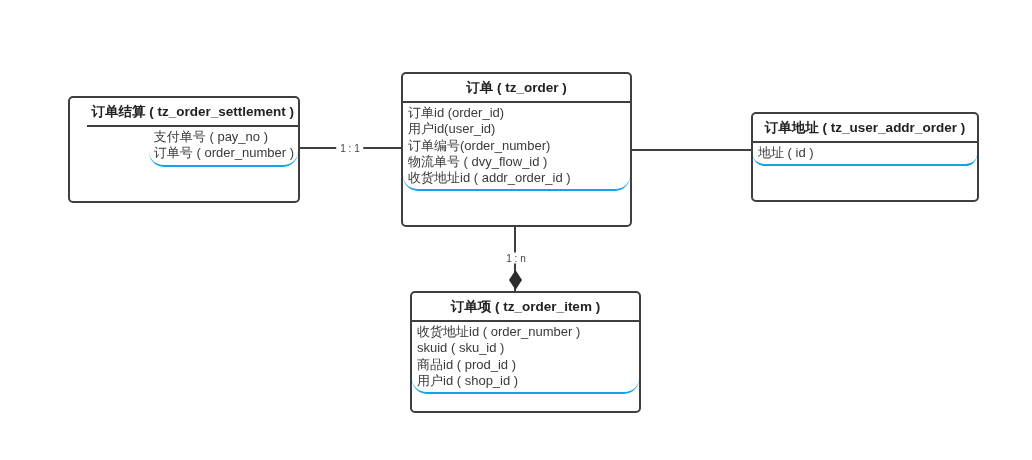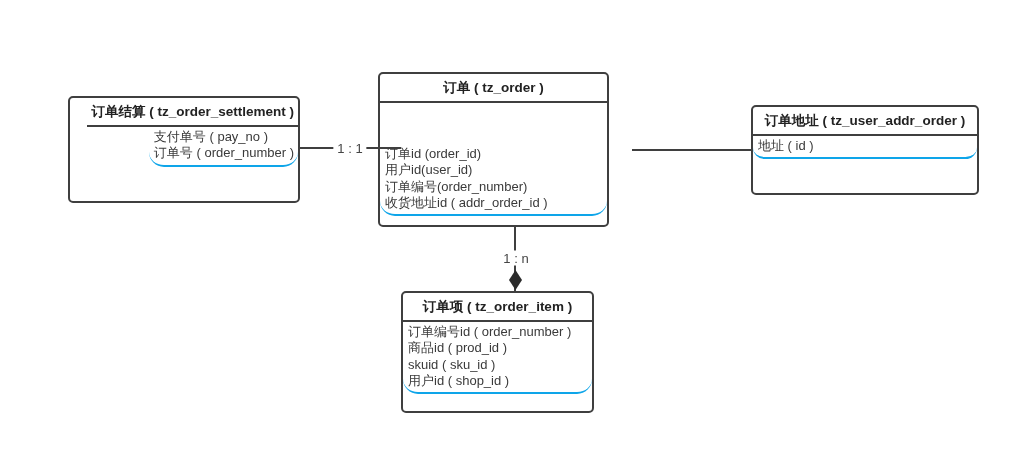--- a/index.html
+++ b/index.html
@@ -57,36 +57,36 @@
   .vline {
     position: absolute;
     width: 2px;
     background: #3f3f3f;
   }
   .conn-label {
     position: absolute;
     transform: translate(-50%, -50%);
     background: #ffffff;
     padding: 0 4px;
-    font-size: 13px;
+    font-size: 10px;
     color: #444444;
     white-space: nowrap;
   }
   .diamond {
     position: absolute;
     width: 13px;
     height: 20px;
     background: #2b2b2b;
     clip-path: polygon(50% 0, 100% 50%, 50% 100%, 0 50%);
   }
   
   #entity-settlement { left: 68px;  top: 96px;  width: 232px; height: 107px; align-items: flex-end; }
-  #entity-order      { left: 378px; top: 72px;  width: 231px; height: 155px; gap: 41px; }
-  #entity-address    { left: 751px; top: 105px; width: 228px; height: 90px;  }
-  #entity-item       { left: 401px; top: 291px; width: 193px; height: 122px; }
+  #entity-order      { left: 401px; top: 72px;  width: 231px; height: 155px; }
+  #entity-address    { left: 751px; top: 112px; width: 228px; height: 90px;  }
+  #entity-item       { left: 410px; top: 291px; width: 231px; height: 122px; }
   #conn-settlement-order { left: 300px; top: 147px; width: 101px; }
   #conn-order-address    { left: 632px; top: 149px; width: 119px; }
   #conn-order-item       { left: 514px; top: 227px; height: 64px; }
   #label-one-one { left: 350px; top: 148px; }
   #label-one-n   { left: 516px; top: 258px; text-align: right; }
   #diamond-icon  { left: 509px; top: 270px; }
 </style>
 </head>
 <body>
 
@@ -100,39 +100,40 @@
     </div>
     <div class="footer"></div>
   </div>
 
   <div class="entity" id="entity-order">
     <div class="title">订单 ( tz_order )</div>
     <div class="fields">
       <div class="field">订单id (order_id)</div>
       <div class="field">用户id(user_id)</div>
       <div class="field">订单编号(order_number)</div>
+      <div class="field">物流单号 ( dvy_flow_id )</div>
       <div class="field">收货地址id ( addr_order_id )</div>
     </div>
     <div class="footer"></div>
   </div>
 
   <div class="entity" id="entity-address">
     <div class="title">订单地址 ( tz_user_addr_order )</div>
     <div class="fields">
       <div class="field">地址 ( id )</div>
     </div>
     <div class="footer"></div>
   </div>
 
   <div class="entity" id="entity-item">
     <div class="title">订单项 ( tz_order_item )</div>
     <div class="fields">
-      <div class="field">订单编号id ( order_number )</div>
+      <div class="field">收货地址id ( order_number )</div>
+      <div class="field">skuid ( sku_id )</div>
       <div class="field">商品id ( prod_id )</div>
-      <div class="field">skuid ( sku_id )</div>
       <div class="field">用户id ( shop_id )</div>
     </div>
     <div class="footer"></div>
   </div>
 
   <div class="hline" id="conn-settlement-order"></div>
   <span class="conn-label" id="label-one-one">1 : 1</span>
 
   <div class="hline" id="conn-order-address"></div>
 

